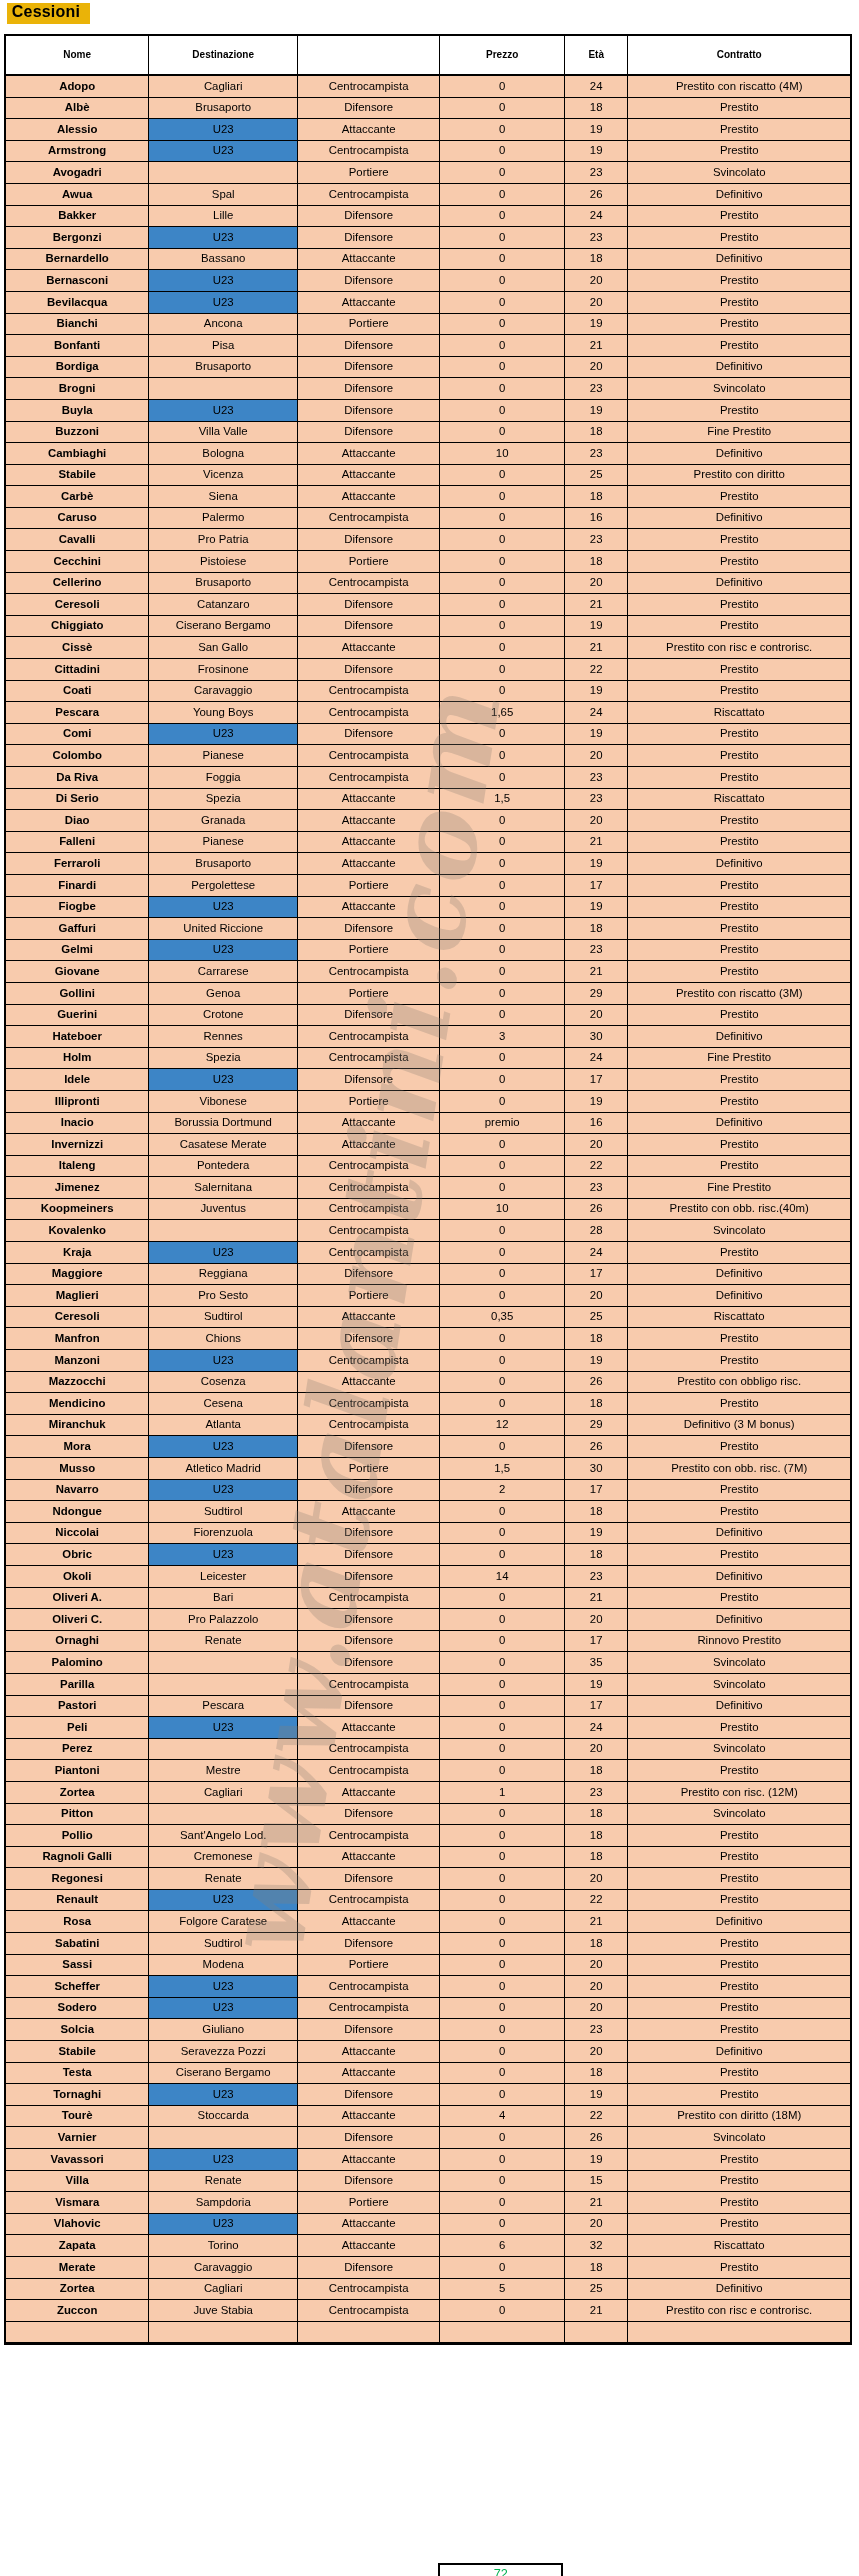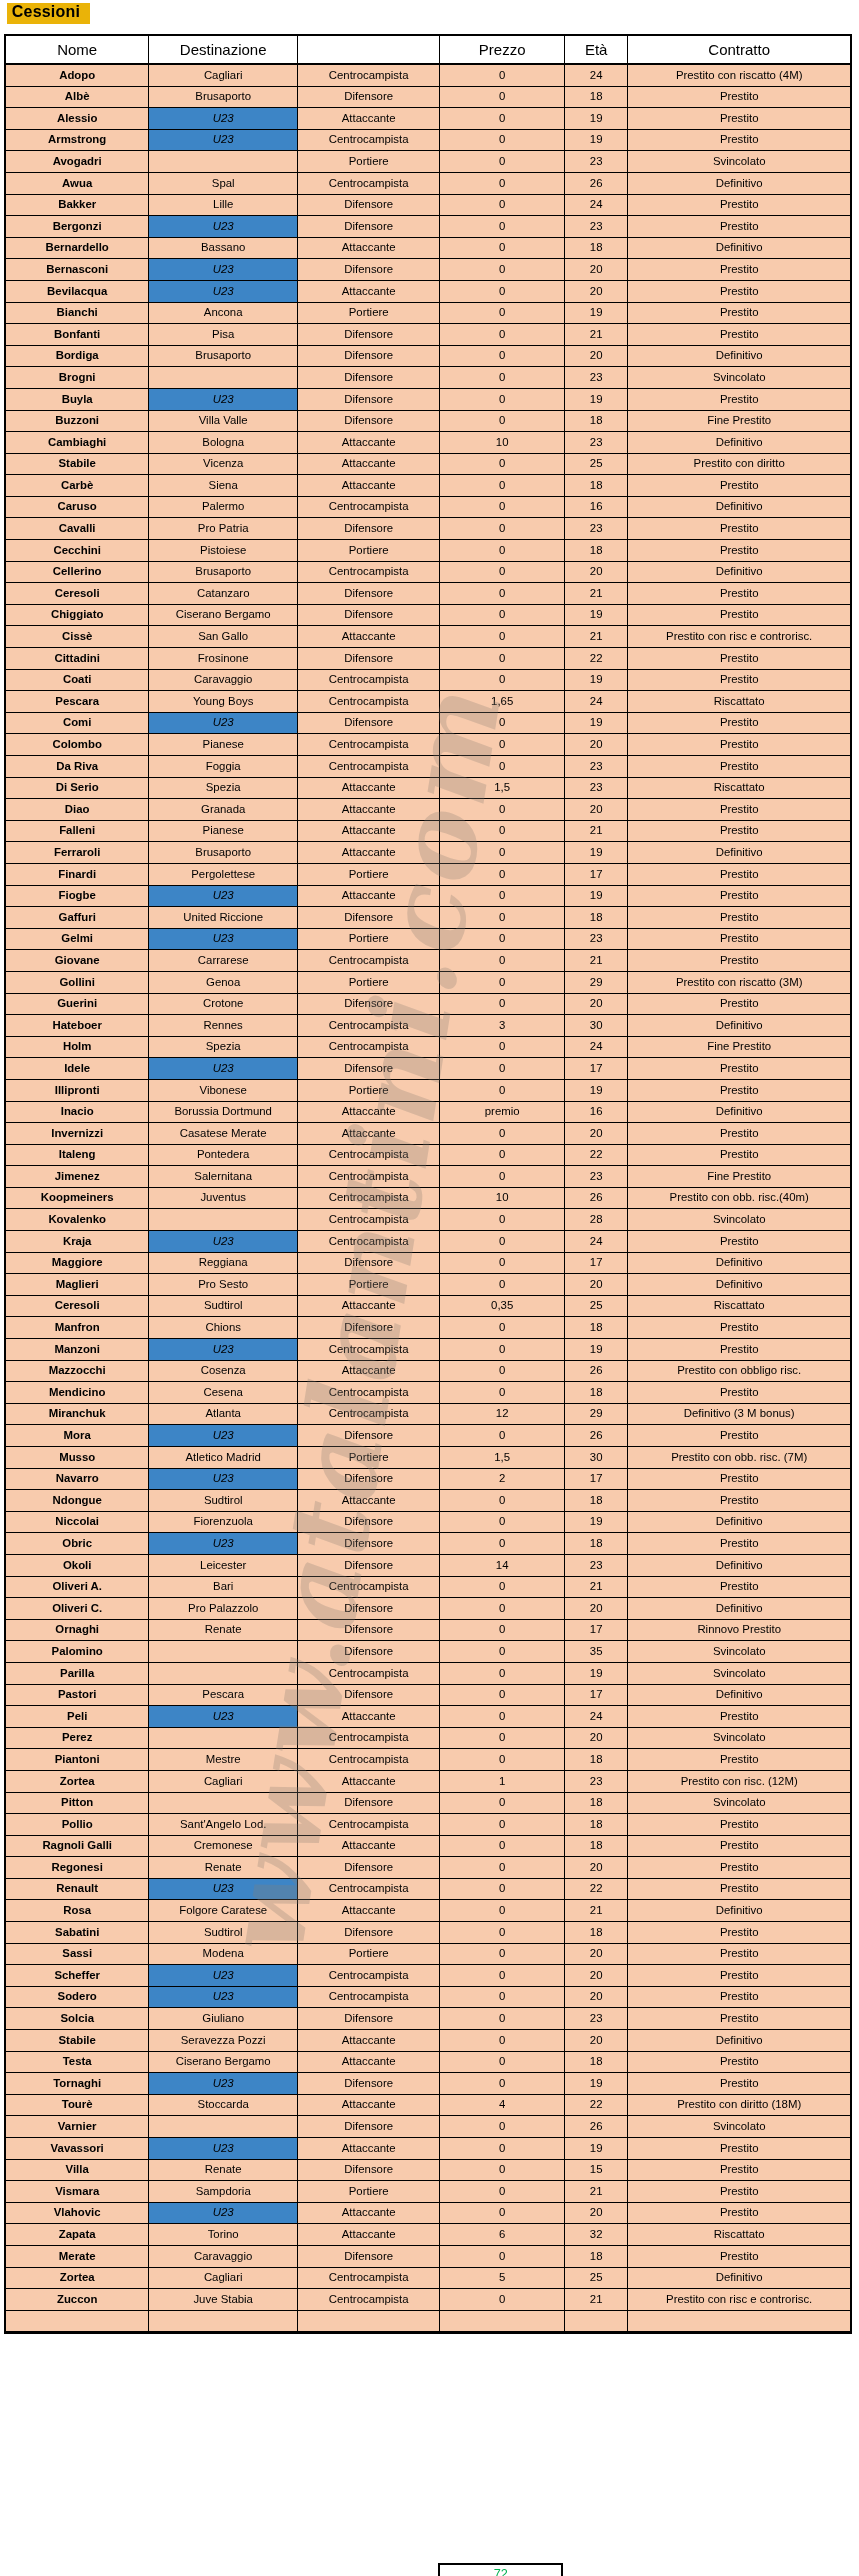--- a/index.html
+++ b/index.html
@@ -21,25 +21,25 @@
     background:#000;
   }
   .cell{
     background:#F8CBAD;height:21.6px;box-sizing:border-box;
     display:flex;align-items:center;justify-content:center;
     font-size:11.4px;line-height:1;border-right:1.7px solid #000;border-bottom:1.7px solid #000;
     overflow:hidden;white-space:nowrap;
   }
   .row .cell:last-child{border-right:none;}
   .header .cell{
-    background:#ffffff;height:29px;font-size:15px;font-weight:normal;
+    background:#ffffff;height:40px;font-size:10px;font-weight:bold;
     border-bottom:2.5px solid #000;
   }
   .cell.name{font-weight:bold;}
-  .cell.u23{background:#3D85C6;font-style:italic;}
+  .cell.u23{background:#3D85C6;}
   .footer{
     position:absolute;left:4.2px;top:2551px;width:848px;
     display:grid;grid-template-columns:143px 149px 142px 125px 63px 1fr;
     align-items:center;
   }
   .footer-label{
     grid-column:1 / span 3;font-weight:normal;font-size:12.7px;padding-left:4.2px;margin-top:32px;
   }
   .total-box{
     grid-column:4;height:22px;border:2.5px solid #000;background:#fff;

